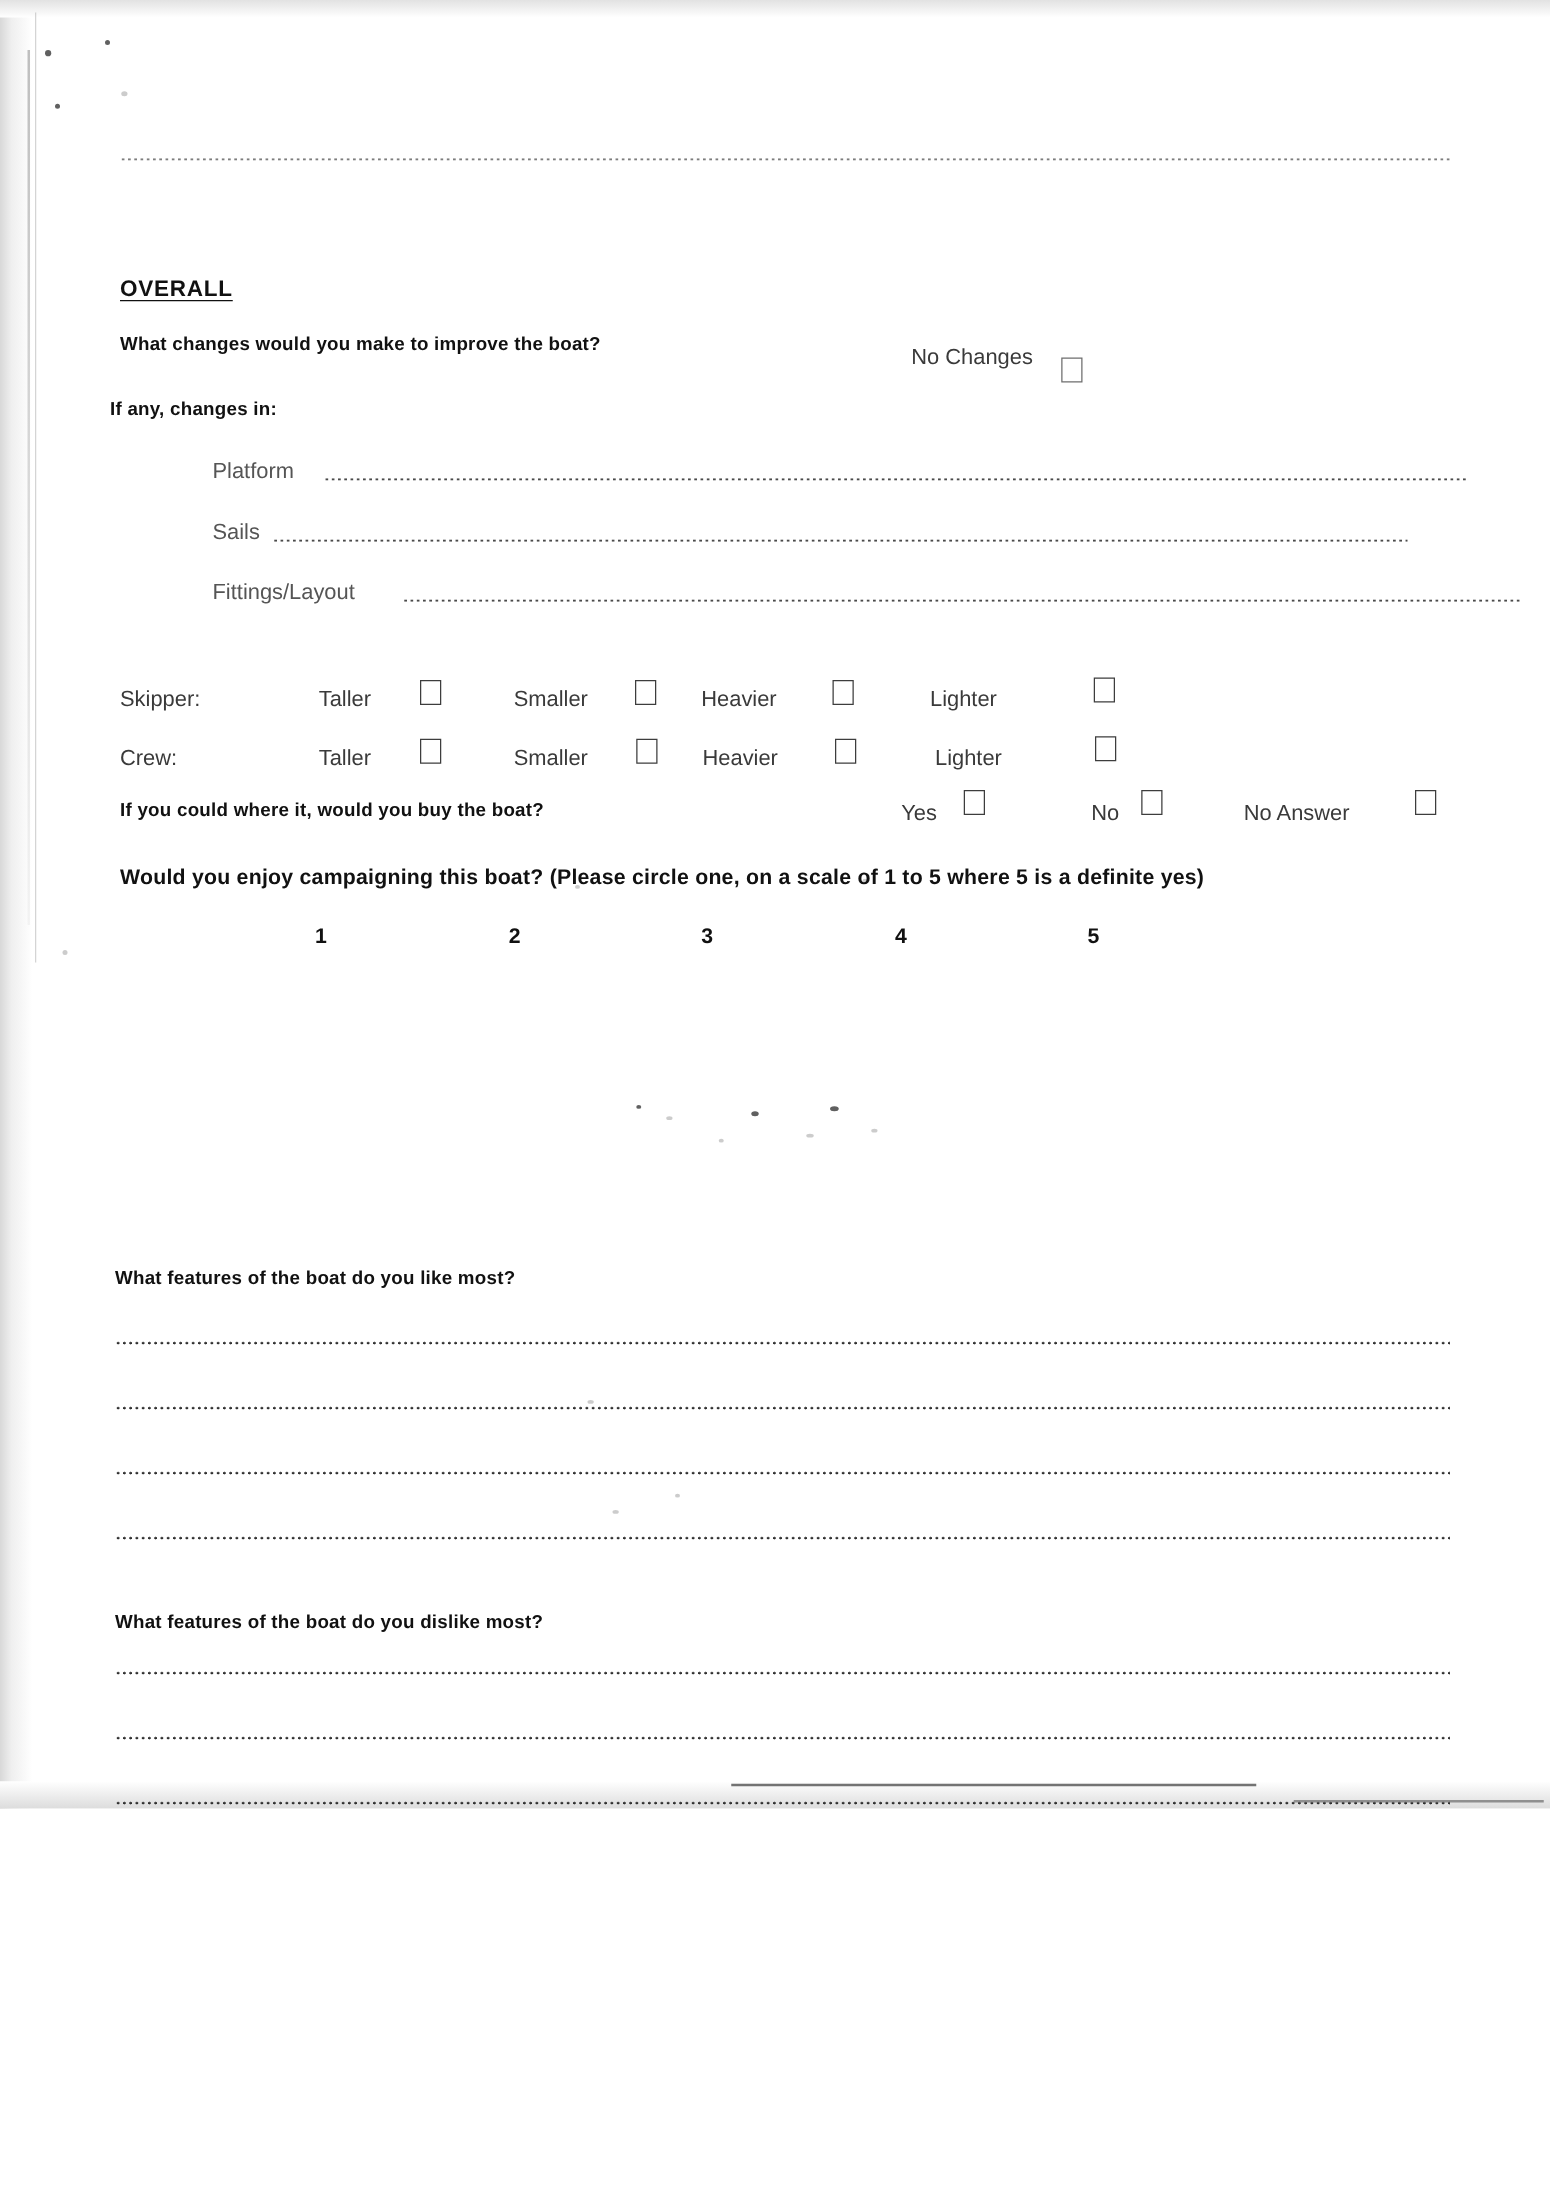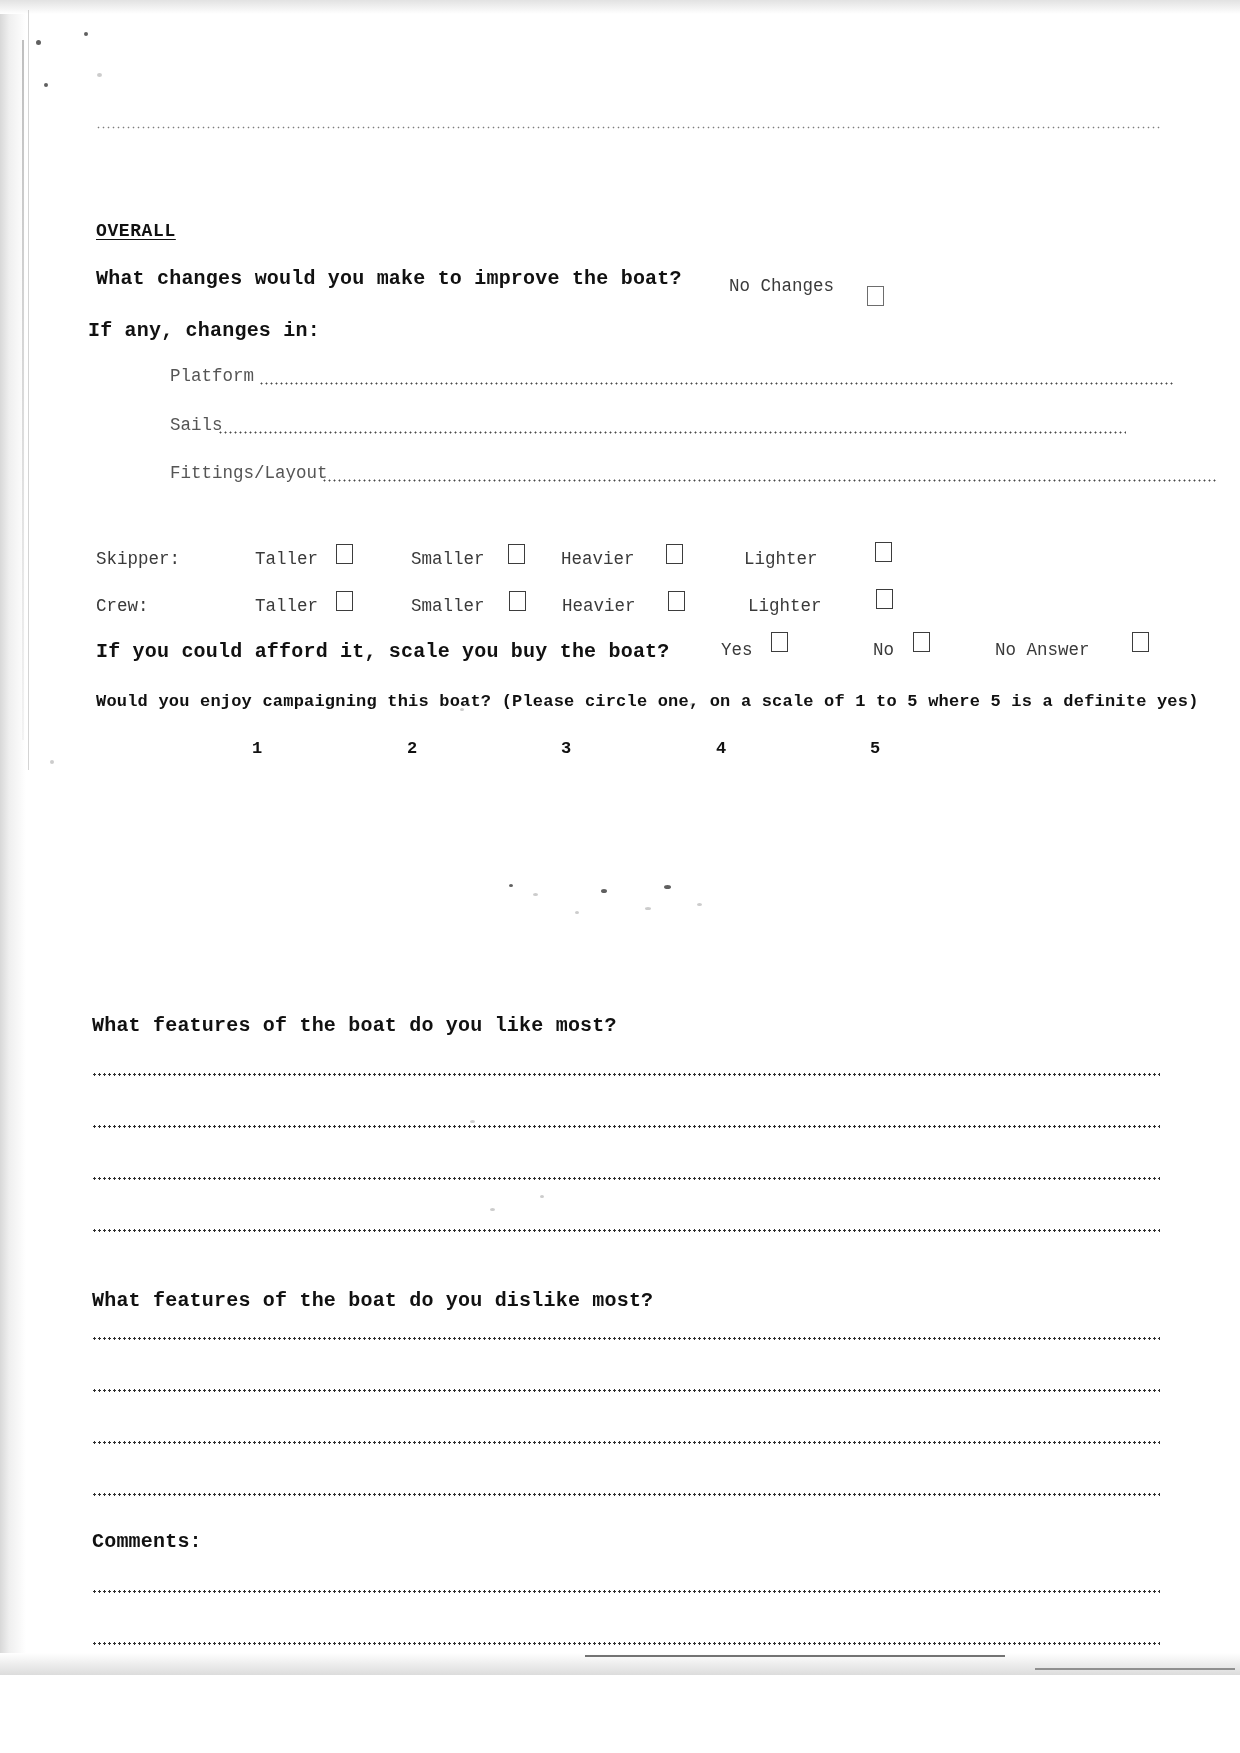--- a/index.html
+++ b/index.html
@@ -6,24 +6,23 @@
     margin: 0;
     padding: 0;
     background: #ffffff;
   }
   body {
     font-family: "Liberation Sans", sans-serif;
   }
   .page {
     position: relative;
     width: 1240px;
-    height: 1675px;
+    height: 1447px;
     background: #ffffff;
     overflow: hidden;
-    font-family: Liberation Mono, monospace;
   }
   
   .scan-edge-left {
     position: absolute;
     left: 0; top: 0;
     width: 26px; height: 1753px;
     background: linear-gradient(to right, #d8d8d8 0%, #efefef 35%, #ffffff 100%);
     pointer-events: none;
   }
   .scan-edge-top {
@@ -85,21 +84,21 @@
     height: 2px;
     background: #6b6b6b;
     opacity: 0.7;
   }
 
   
   .abs { position: absolute; }
 
   .q-bold {
     font-weight: bold;
-    font-size: 20px;
+    font-size: 15px;
     color: #111111;
     letter-spacing: 0.2px;
     white-space: nowrap;
   }
   .q-reg {
     font-weight: normal;
     font-size: 17.5px;
     color: #3a3a3a;
     white-space: nowrap;
   }
@@ -224,21 +223,21 @@
   <div class="abs q-reg" style="left:96px; top:596px;">Crew:</div>
   <div class="abs q-reg" style="left:255px; top:596px;">Taller</div>
   <div class="abs cbox" style="left:336px; top:591px;"></div>
   <div class="abs q-reg" style="left:411px; top:596px;">Smaller</div>
   <div class="abs cbox" style="left:509px; top:591px;"></div>
   <div class="abs q-reg" style="left:562px; top:596px;">Heavier</div>
   <div class="abs cbox" style="left:668px; top:591px;"></div>
   <div class="abs q-reg" style="left:748px; top:596px;">Lighter</div>
   <div class="abs cbox" style="left:876px; top:589px;"></div>
 
-  <div class="abs q-bold" style="left:96px; top:640px;">If you could afford it, scale you buy the boat?</div>
+  <div class="abs q-bold" style="left:96px; top:640px;">If you could where it, would you buy the boat?</div>
   <div class="abs q-reg" style="left:721px; top:640px;">Yes</div>
   <div class="abs cbox" style="left:771px; top:632px;"></div>
   <div class="abs q-reg" style="left:873px; top:640px;">No</div>
   <div class="abs cbox" style="left:913px; top:632px;"></div>
   <div class="abs q-reg" style="left:995px; top:640px;">No Answer</div>
   <div class="abs cbox" style="left:1132px; top:632px;"></div>
 
   <div class="abs q-bold" style="left:96px; top:692px; font-size:17px;">Would you enjoy campaigning this boat? (Please circle one, on a scale of 1 to 5 where 5 is a definite yes)</div>
 
   <div class="abs scale-num" style="left:252px; top:739px;">1</div>

